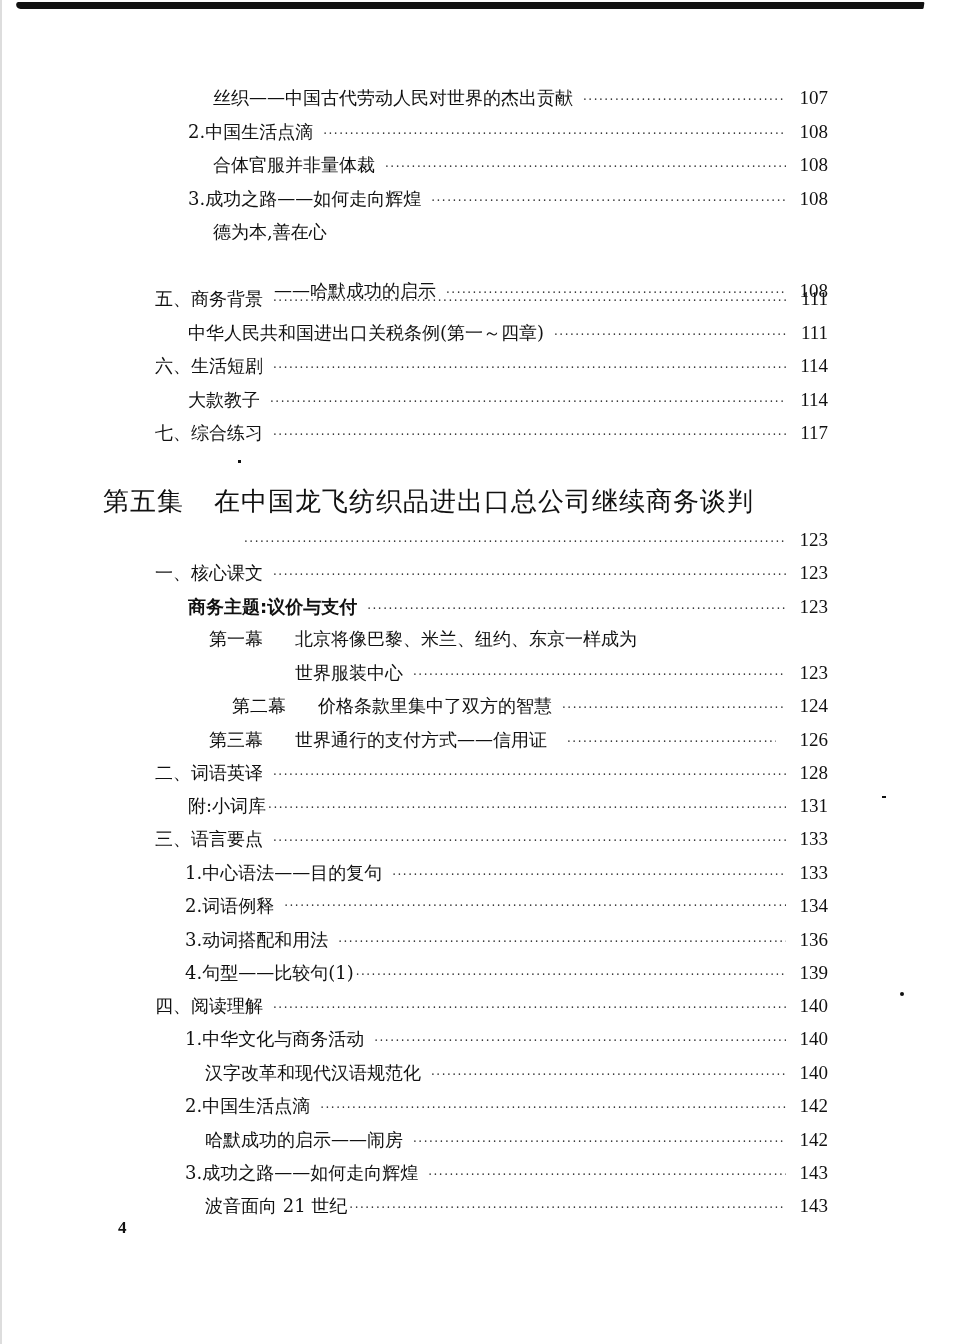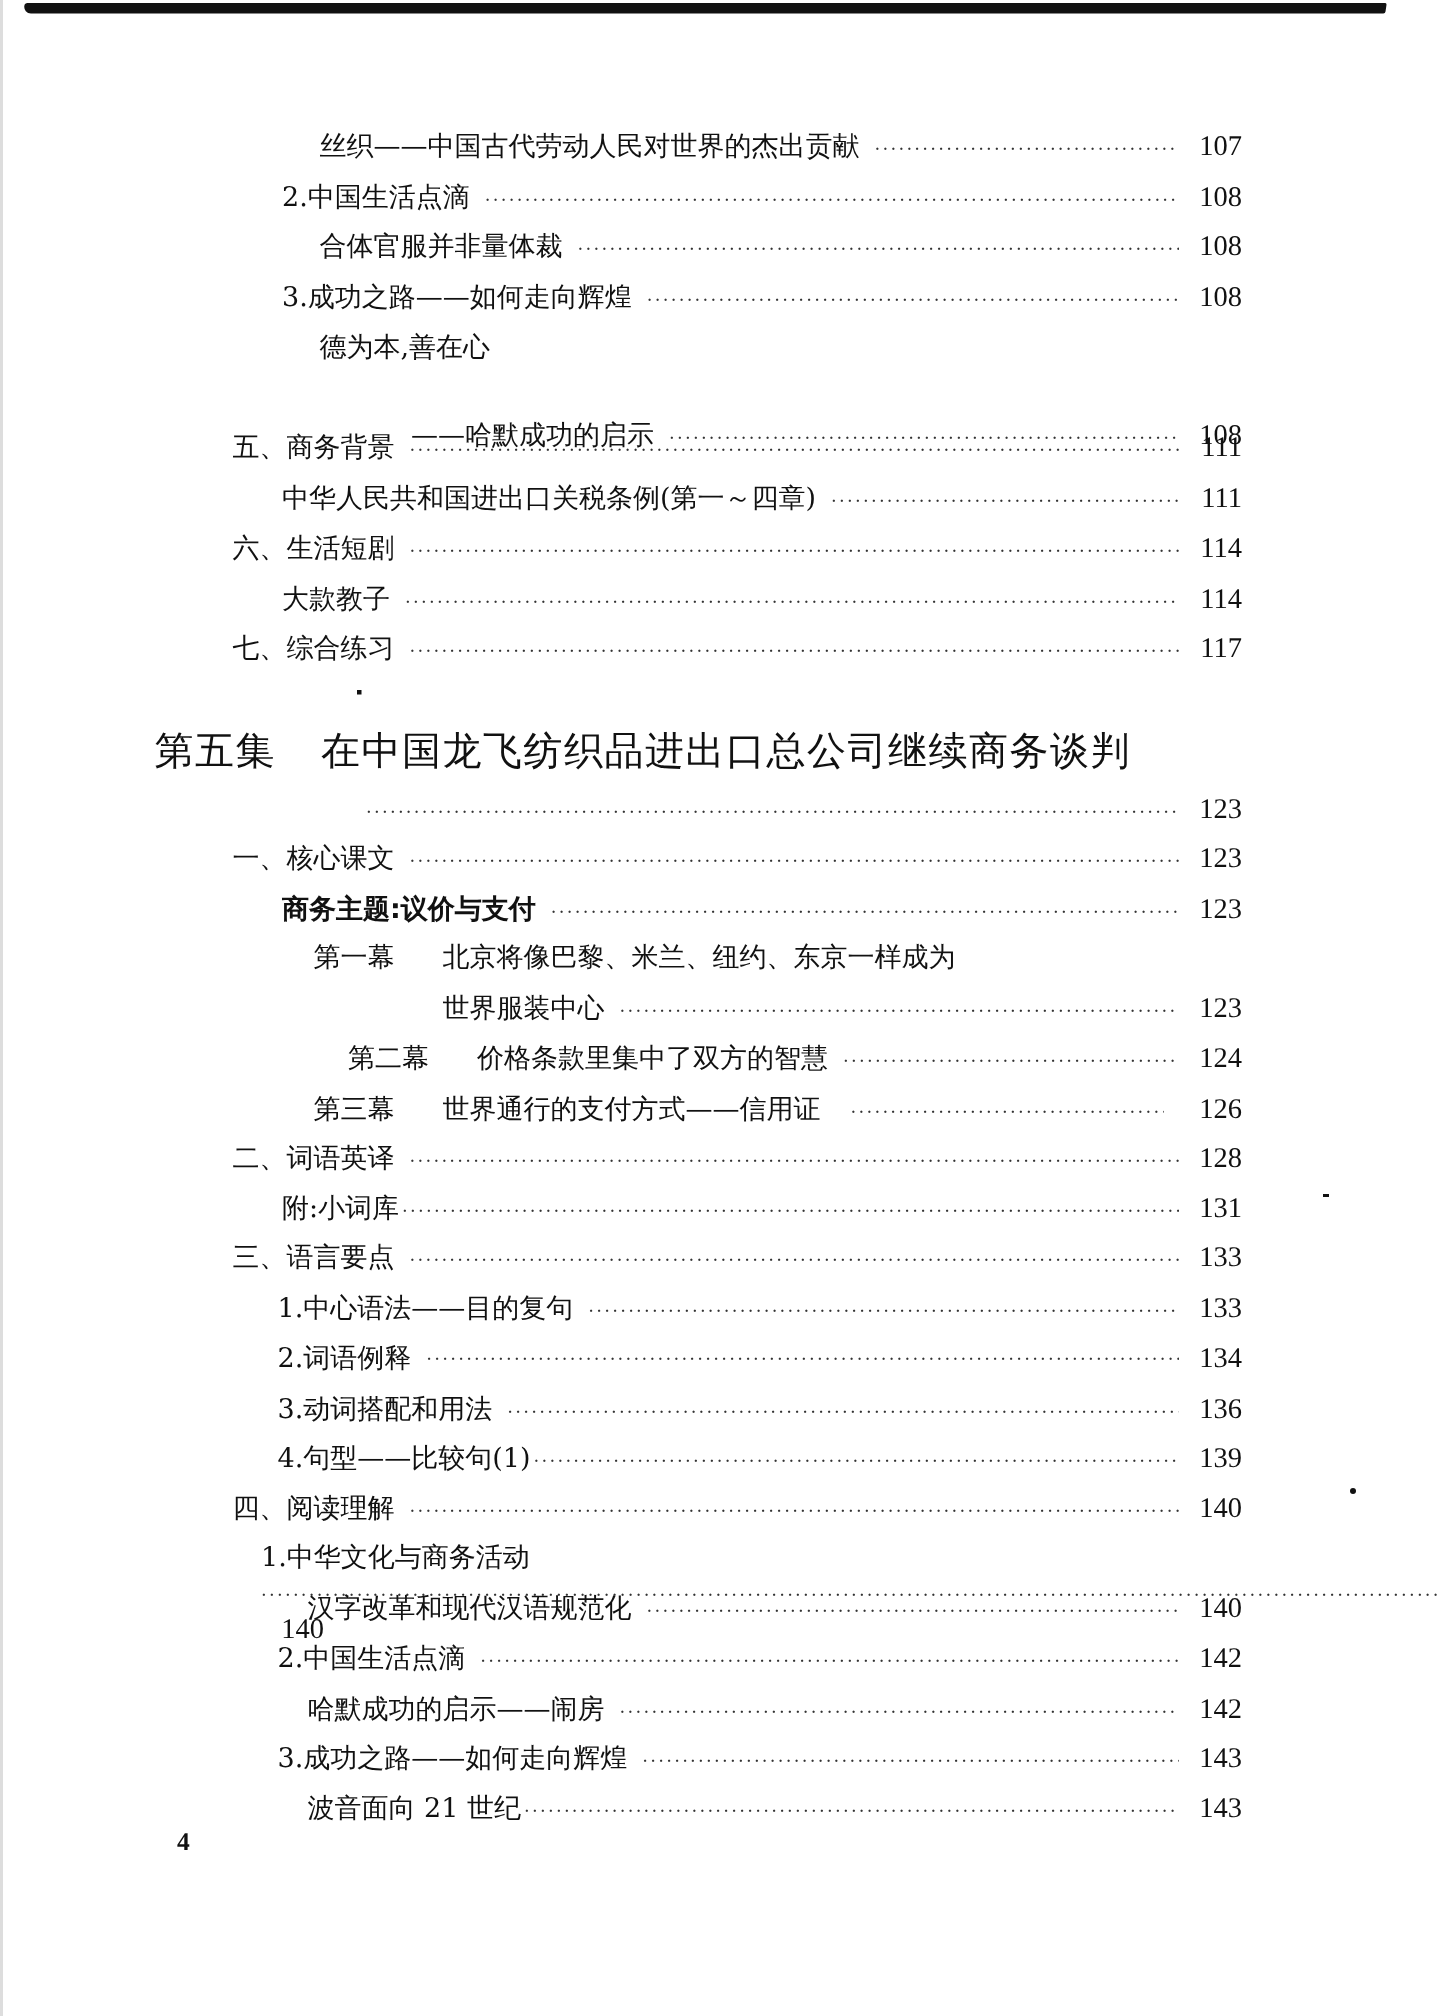--- a/index.html
+++ b/index.html
@@ -157,21 +157,21 @@
 <div class="toc-row row-right" style="left:185px; top:961px;">
   <span class="label" style="padding-right:2px;">4.句型——比较句(1)</span>
   <span class="leader"></span>
   <span class="page">139</span>
 </div>
 <div class="toc-row row-right" style="left:155px; top:994px;">
   <span class="label">四、阅读理解</span>
   <span class="leader"></span>
   <span class="page">140</span>
 </div>
-<div class="toc-row row-right" style="left:174px; top:1027px;flex-direction:column;">
+<div class="toc-row row-right" style="left:185px; top:1027px;">
   <span class="label">1.中华文化与商务活动</span>
   <span class="leader"></span>
   <span class="page">140</span>
 </div>
 <div class="toc-row row-right" style="left:205px; top:1061px;">
   <span class="label">汉字改革和现代汉语规范化</span>
   <span class="leader"></span>
   <span class="page">140</span>
 </div>
 <div class="toc-row row-right" style="left:185px; top:1094px;">

